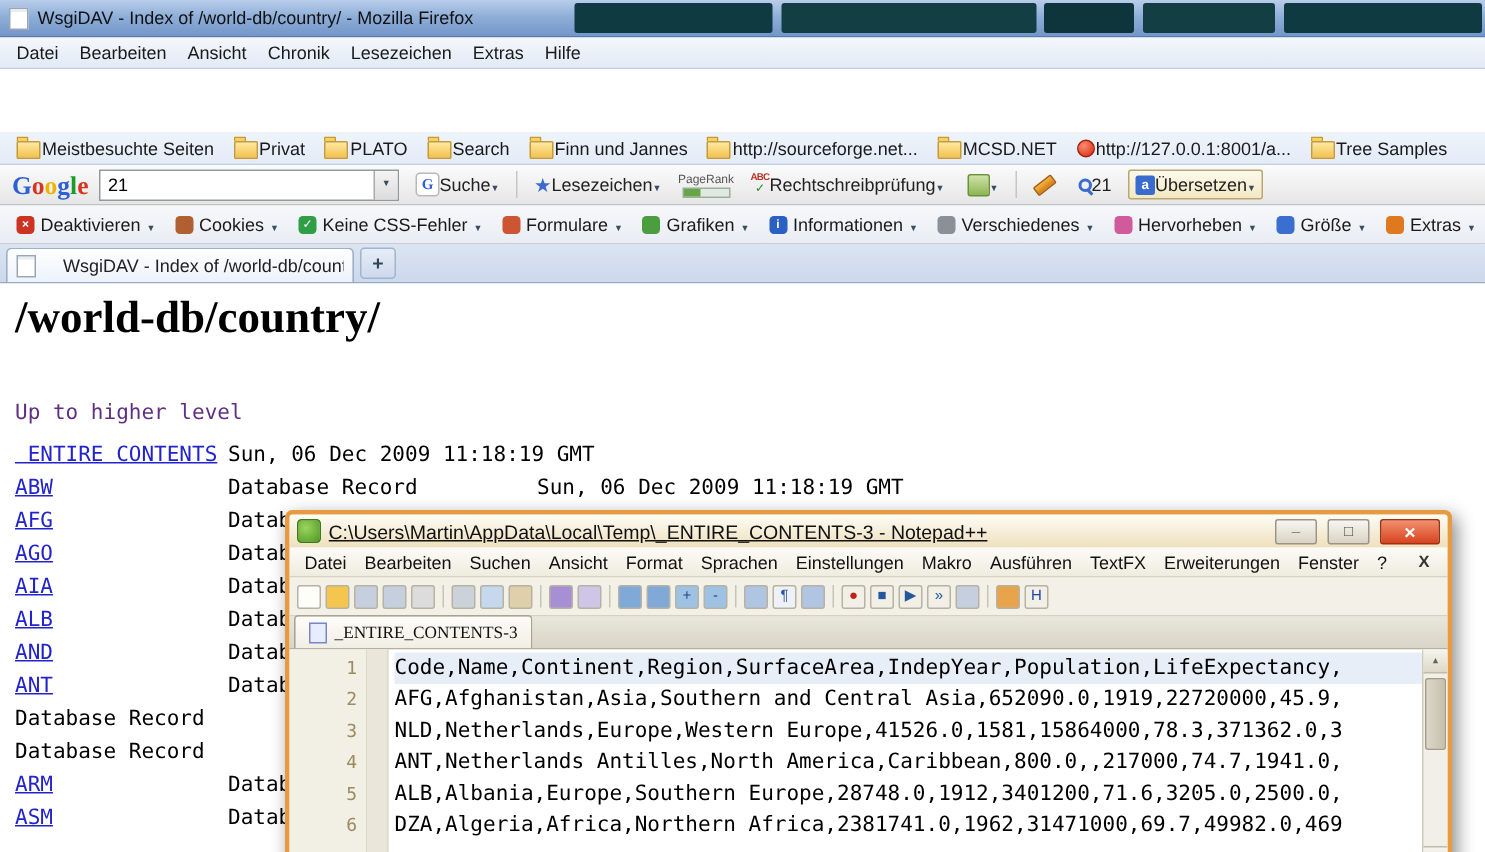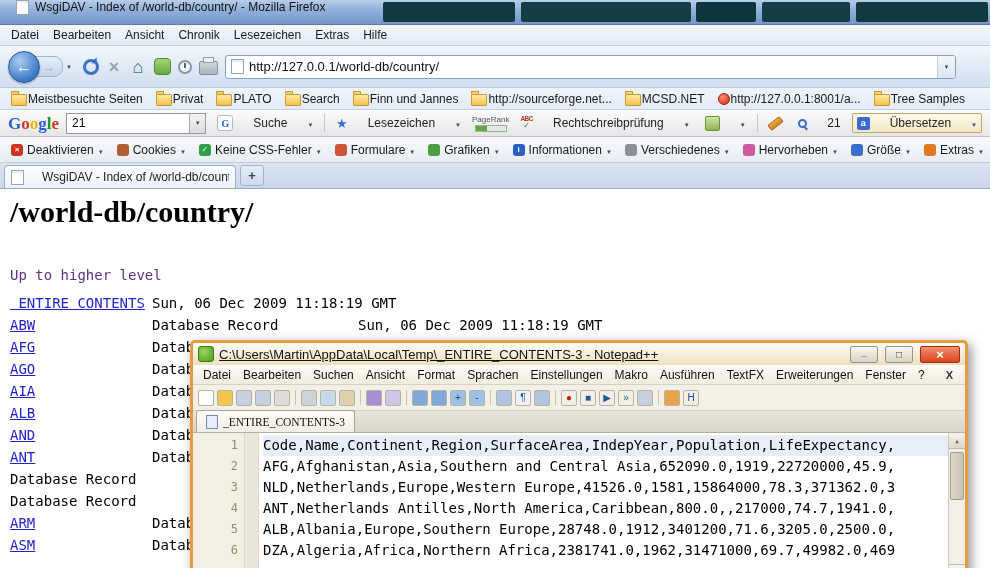--- a/index.html
+++ b/index.html
@@ -2,21 +2,21 @@
 <html style="--link: #2323cb; --visited_link: #5f3083; --titlebar_blue: #7396c9; --notepad_frame: #e89a40; --notepad_close: #d8431f;"><head>
 <meta charset="utf-8">
 <style>
   html,body{margin:0;padding:0;background:#777;}
   .screen{position:relative;width:990px;height:568px;overflow:hidden;background:#fff;
           font-family:"Liberation Sans","DejaVu Sans",sans-serif;-webkit-font-smoothing:antialiased;}
 
   
   .ff-titlebar{position:absolute;left:0;top:0;width:100%;height:25px;box-sizing:border-box;
     background:linear-gradient(#b9cdea 0%,#8fafd9 45%,var(--titlebar_blue,#7396c9) 100%);
-    border-bottom:1px solid #5a7cab;display:flex;padding:0 16px;}
+    border-bottom:1px solid #5a7cab;display:flex;align-items:center;padding:0 6px;}
   .ff-title{font-size:12px;color:#111;margin-left:6px;white-space:nowrap;}
   .ovl{position:absolute;top:2px;height:20px;border-radius:2px;}
   .ovl1{left:383px;width:132px;background:#0f3a41;}
   .ovl2{left:521px;width:170px;background:#123e44;}
   .ovl3{left:696px;width:60px;background:#0e353c;}
   .ovl4{left:762px;width:88px;background:#123e44;}
   .ovl5{left:856px;width:132px;background:#0f3a41;}
 
   .page-icon{display:inline-block;width:11px;height:13px;background:#fff;border:1px solid #9aa6b8;
     box-shadow:inset 0 2px 0 #e8edf3;flex:0 0 auto;}
@@ -80,21 +80,21 @@
   
   .ff-googlebar{position:absolute;top:110px;left:0;width:100%;height:27px;box-sizing:border-box;
     background:linear-gradient(#fbfbfb,#e6e6e6);border-bottom:1px solid #c2c2c2;
     display:flex;align-items:center;padding:0 8px;gap:7px;white-space:nowrap;overflow:hidden;}
   .g-logo{display:inline-flex;}
   .g-letter{font-family:"Liberation Serif","DejaVu Serif",serif;font-weight:bold;font-size:17px;line-height:1;}
   .g-search{width:198px;height:19px;background:#fff;border:1px solid #919b9c;display:flex;align-items:center;}
   .g-search-text{flex:1;font-size:12px;padding-left:5px;color:#000;}
   .g-search-drop{width:15px;height:100%;background:linear-gradient(#f4f4f4,#dcdcdc);
     border-left:1px solid #aaa;display:flex;align-items:center;justify-content:center;}
-  .g-btn{display:inline-flex;align-items:center;gap:20px;font-size:12px;color:#222;padding:2px 4px;border-radius:2px;}
+  .g-btn{display:inline-flex;align-items:center;gap:0;font-size:12px;color:#222;padding:2px 4px;border-radius:2px;}
   .gchip{width:14px;height:14px;border-radius:3px;background:#fff;border:1px solid #b9b9b9;
     display:inline-flex;align-items:center;justify-content:center;}
   .gchip::after{content:"G";color:#2c5fd8;font-weight:bold;font-size:10px;
     font-family:"Liberation Serif",serif;}
   .star-ic{display:inline-flex;}
   .star-ic::after{content:"★";color:#3a6cd0;font-size:13px;line-height:1;}
   .vsep{width:1px;height:18px;background:#c6c6c6;}
   .pr-widget{display:inline-flex;flex-direction:column;align-items:center;gap:1px;}
   .pr-label{font-size:8px;color:#555;}
   .pr-bar{width:30px;height:5px;background:#e2e9e2;border:1px solid #9ab09a;}
@@ -226,36 +226,20 @@
 
       <span class="ff-menu-item">Chronik</span>
 
       <span class="ff-menu-item">Lesezeichen</span>
 
       <span class="ff-menu-item">Extras</span>
 
       <span class="ff-menu-item">Hilfe</span>
     </div>
 
-  <div class="ff-navbar">
-    <span class="back-btn"></span>
-    <span class="fwd-btn"></span>
-    <span class="nav-caret caret"></span>
-    <span class="reload-ic"></span>
-    <span class="stop-ic"></span>
-    <span class="home-ic"></span>
-    <span class="addon-green"></span>
-    <span class="clock-ic"></span>
-    <span class="print-ic"></span>
-    <span class="urlbar">
-      <span class="page-icon"></span>
-      <span class="url-text">http://127.0.0.1/world-db/country/</span>
-      <span class="url-drop caret"></span>
-    </span>
-  </div>
 
   <div class="ff-bookmarksbar">
 
       <span class="bm-item">
         <span class="folder-icon"></span>
         <span>Meistbesuchte Seiten</span>
       </span>
 
       <span class="bm-item">
         <span class="folder-icon"></span>

